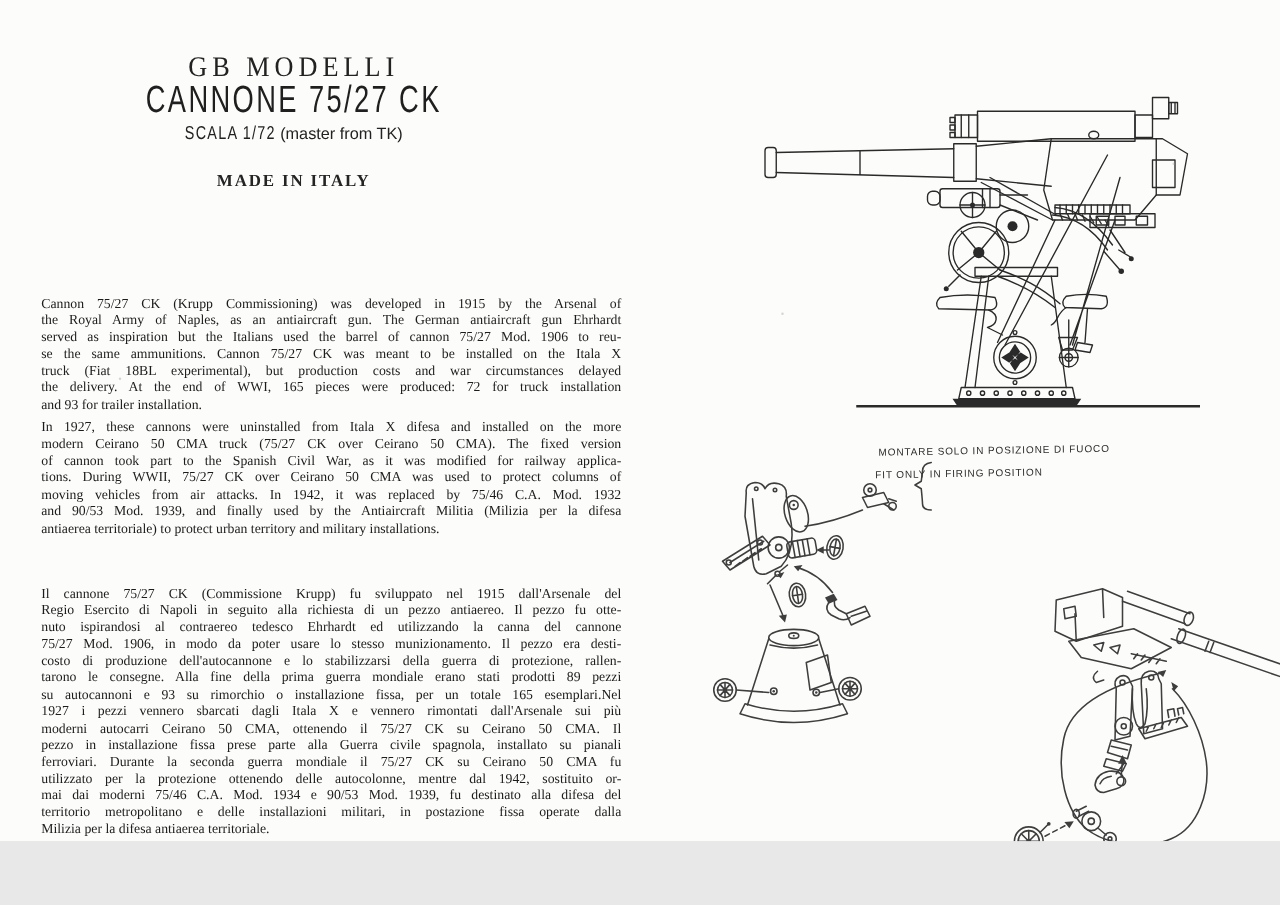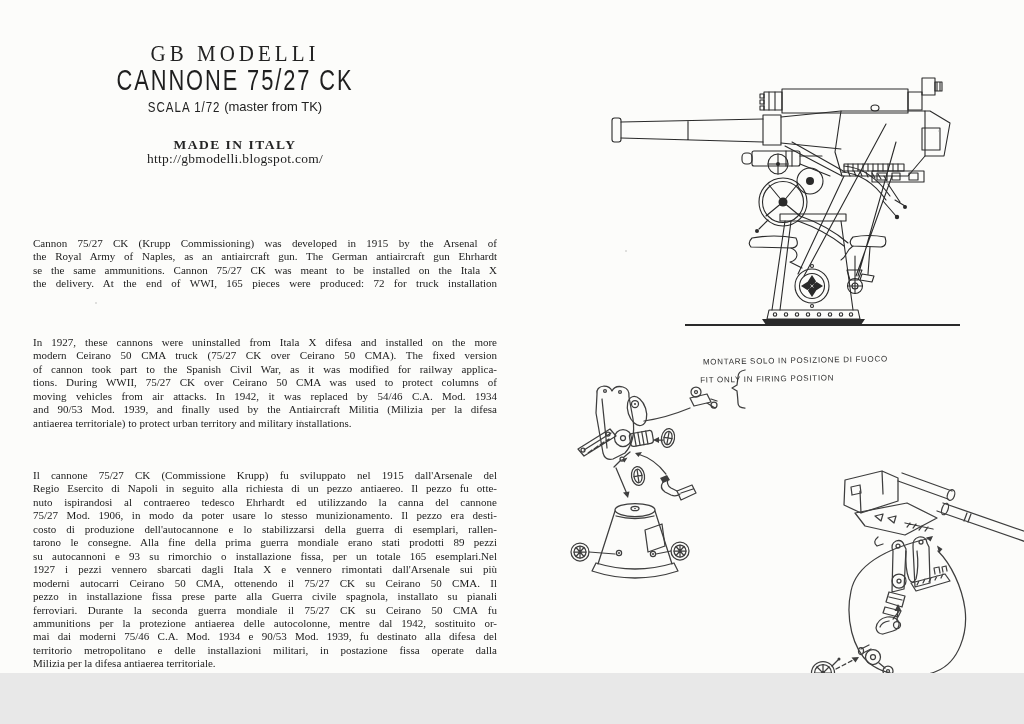--- a/index.html
+++ b/index.html
@@ -45,50 +45,52 @@
 
 <div class="page">
 
   <div class="hdr-line brand">GB MODELLI</div>
   <div class="hdr-line deco-title">CANNONE 75/27 CK</div>
   <div class="hdr-line scale-line">
     <span class="scale-deco">SCALA 1/72</span>
     <span>(master from TK)</span>
   </div>
   <div class="hdr-line made">MADE IN ITALY</div>
-  <div class="hdr-line url">http://gbmodelli.blogspot.com/</div>
 
   <section class="para" id="para-en1">
       <div class="jline">Cannon 75/27 CK (Krupp Commissioning) was developed in 1915 by the Arsenal of</div>
       <div class="jline">the Royal Army of Naples, as an antiaircraft gun. The German antiaircraft gun Ehrhardt</div>
+      <div class="jline">served as inspiration but the Italians used the barrel of cannon 75/27 Mod. 1906 to reu-</div>
       <div class="jline">se the same ammunitions. Cannon 75/27 CK was meant to be installed on the Itala X</div>
+      <div class="jline">truck (Fiat 18BL experimental), but production costs and war circumstances delayed</div>
       <div class="jline">the delivery. At the end of WWI, 165 pieces were produced: 72 for truck installation</div>
+      <div class="jline last">and 93 for trailer installation.</div>
     </section>
   <section class="para" id="para-en2">
       <div class="jline">In 1927, these cannons were uninstalled from Itala X difesa and installed on the more</div>
       <div class="jline">modern Ceirano 50 CMA truck (75/27 CK over Ceirano 50 CMA). The fixed version</div>
       <div class="jline">of cannon took part to the Spanish Civil War, as it was modified for railway applica-</div>
       <div class="jline">tions. During WWII, 75/27 CK over Ceirano 50 CMA was used  to protect columns of</div>
-      <div class="jline">moving vehicles from air attacks. In 1942, it was replaced by 54/46 C.A. Mod. 1934</div>
+      <div class="jline">moving vehicles from air attacks. In 1942, it was replaced by 75/46 C.A. Mod. 1932</div>
       <div class="jline">and 90/53 Mod. 1939, and finally used by the Antiaircraft Militia (Milizia per la difesa</div>
       <div class="jline last">antiaerea territoriale) to protect urban territory and military installations.</div>
     </section>
   <section class="para" id="para-it">
       <div class="jline">Il cannone 75/27 CK (Commissione Krupp) fu sviluppato nel 1915 dall'Arsenale del</div>
       <div class="jline">Regio Esercito di Napoli in seguito alla richiesta di un pezzo antiaereo. Il pezzo fu otte-</div>
       <div class="jline">nuto ispirandosi al contraereo tedesco Ehrhardt ed utilizzando la canna del cannone</div>
       <div class="jline">75/27 Mod. 1906, in modo da poter usare lo stesso munizionamento. Il pezzo era desti-</div>
-      <div class="jline">costo di produzione dell'autocannone e lo stabilizzarsi della guerra di esemplari, rallen-</div>
+      <div class="jline">costo di produzione dell'autocannone e lo stabilizzarsi della guerra di protezione, rallen-</div>
       <div class="jline">tarono le consegne. Alla fine della prima guerra mondiale erano stati prodotti 89 pezzi</div>
       <div class="jline">su autocannoni e 93 su rimorchio o installazione fissa, per un totale 165 esemplari.Nel</div>
       <div class="jline">1927 i pezzi vennero sbarcati dagli Itala X e vennero rimontati dall'Arsenale sui più</div>
       <div class="jline">moderni autocarri Ceirano 50 CMA, ottenendo il 75/27 CK su Ceirano 50 CMA. Il</div>
       <div class="jline">pezzo in installazione fissa prese parte alla Guerra civile spagnola, installato su pianali</div>
       <div class="jline">ferroviari. Durante la seconda guerra mondiale il 75/27 CK su Ceirano 50 CMA fu</div>
-      <div class="jline">ammunitions per la protezione antiaerea delle autocolonne, mentre dal 1942, sostituito or-</div>
+      <div class="jline">utilizzato per la protezione ottenendo delle autocolonne, mentre dal 1942, sostituito or-</div>
       <div class="jline">mai dai moderni 75/46 C.A. Mod. 1934 e 90/53 Mod. 1939, fu destinato alla difesa del</div>
       <div class="jline">territorio metropolitano e delle installazioni militari, in postazione fissa operate dalla</div>
       <div class="jline last">Milizia per la difesa antiaerea territoriale.</div>
     </section>
 
   <figure class="fig" id="fig-side">
     <svg width="470" height="310" viewBox="0 0 470 310">
       <g>
         <rect x="20" y="94" width="9" height="24" rx="2.5" class="st"></rect>
         <path class="st" d="M29,98 L171,95 M29,114 L171,118 M96,97 L96,116"></path>

